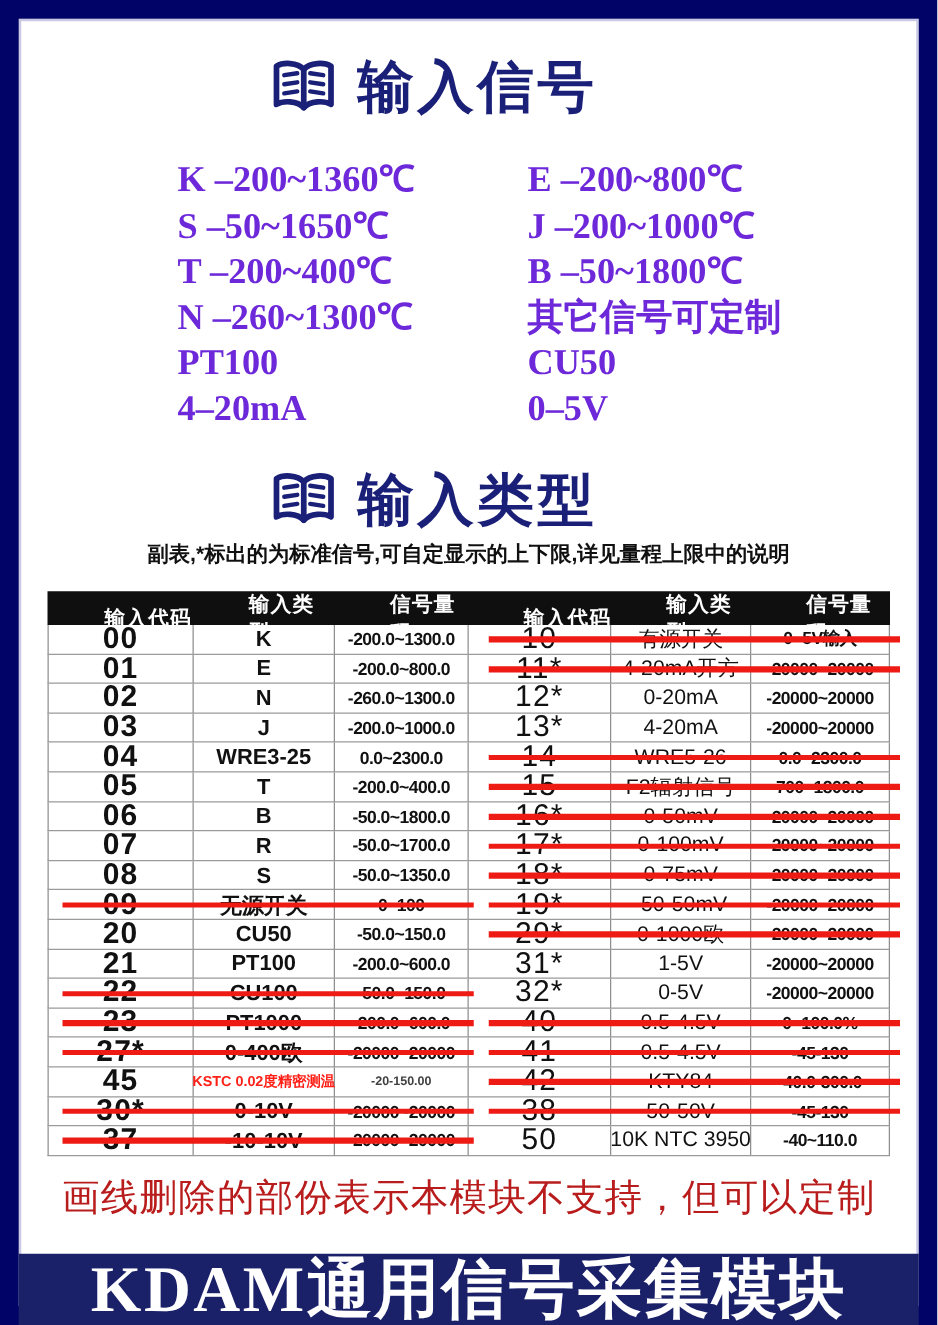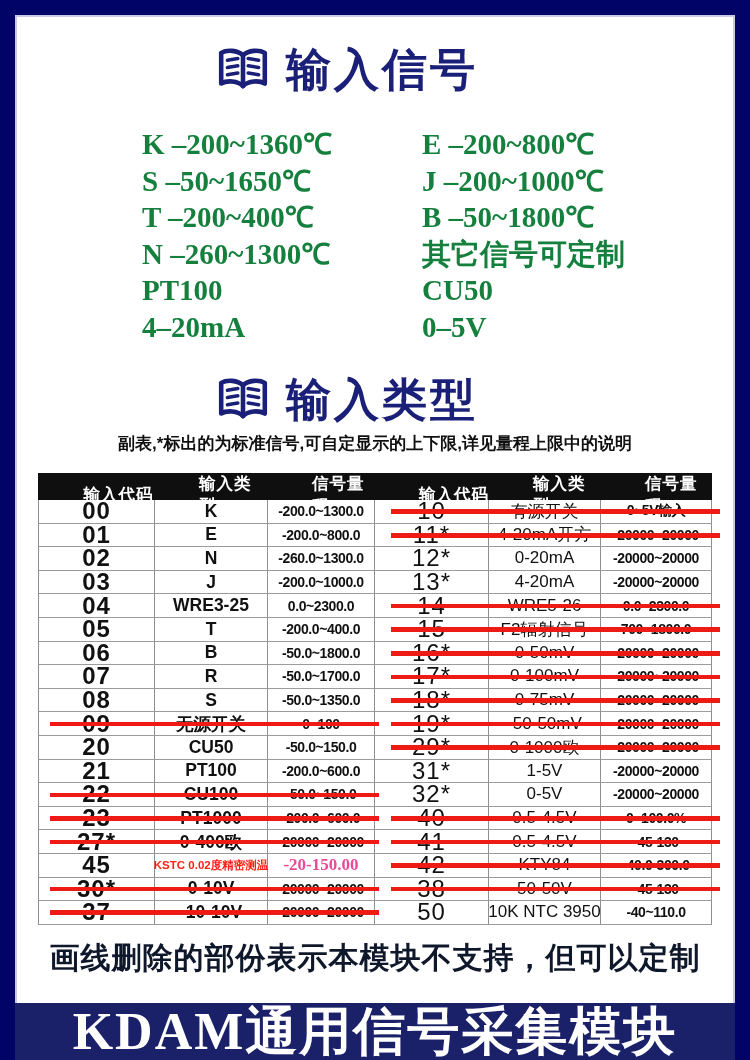--- a/index.html
+++ b/index.html
@@ -8,21 +8,21 @@
   .frame{position:absolute;inset:0;border:15px solid #020366;
          box-shadow:inset 0 0 0 2px #c9c9e6;pointer-events:none;z-index:10;}
   
   .sec-title{position:absolute;left:0;width:750px;display:flex;align-items:center;
              justify-content:center;gap:16px;padding-right:56px;box-sizing:border-box;}
   .sec-title h1{margin:0;font-size:45px;font-weight:900;color:#1a1f78;letter-spacing:3px;}
   .book{display:inline-flex;}
   
   .signals{position:absolute;top:126px;left:142px;width:570px;display:flex;}
   .signals ul{list-style:none;margin:0;padding:0;font-family:"Liberation Serif",serif;
-              font-weight:700;font-size:29px;line-height:36.5px;color:#15803d;}
+              font-weight:700;font-size:29px;line-height:36.5px;color:#6d28d9;}
   .signals ul.col-l{width:280px;}
   
   .subtitle{position:absolute;top:432px;left:0;width:750px;text-align:center;
             font-size:17px;font-weight:700;color:#101010;margin:0;}
   
   .tbl{position:absolute;top:473px;left:38px;width:674px;z-index:2;}
   .thead{display:grid;grid-template-columns:117px 113px 107px 114px 112px 111px;
          background:#0f0f0f;color:#fff;height:27px;}
   .thead .hc{display:flex;align-items:center;justify-content:center;
              font-size:16.5px;font-weight:700;letter-spacing:1px;padding-left:44px;}
@@ -33,27 +33,27 @@
   .cell{height:23.6px;display:flex;align-items:center;justify-content:center;
         border-right:1px solid #8f8f8f;border-bottom:1px solid #9b9b9b;
         box-sizing:border-box;color:#111;white-space:nowrap;overflow:visible;}
   .half-l .cell:first-child{border-left:1px solid #8f8f8f;}
   .c-code{font-size:24px;font-weight:700;letter-spacing:1px;}
   .c-type{font-size:17.5px;font-weight:700;}
   .c-range{font-size:14px;font-weight:700;letter-spacing:-0.4px;}
   .half-r .c-code{font-weight:400;}
   .half-r .c-type{font-weight:400;font-size:17px;}
   .special .c-type{color:#ff2017;font-size:11.5px;font-weight:700;}
-  .special .c-range{color:#ec4899;font-size:17px;font-weight:700;letter-spacing:0;font-family:Liberation Serif, serif;}
+  .special .c-range{color:#404040;font-size:10px;font-weight:700;letter-spacing:0;}
   .struck::after{content:"";position:absolute;left:12px;right:-4px;
                  top:calc(50% - 2.4px);height:4.6px;background:#ee1b15;z-index:3;}
   .half-r.struck::after{left:16px;right:-8px;}
   
   .note{position:absolute;top:938px;left:0;width:750px;text-align:center;margin:0;
-        color:#0f172a;font-size:30px;font-weight:700;letter-spacing:1px;}
+        color:#b91c1c;font-size:30px;font-weight:400;letter-spacing:1px;}
   .band{position:absolute;left:15px;right:15px;bottom:0;height:57px;background:#1b2168;
         display:flex;align-items:center;justify-content:center;z-index:11;}
   .band h2{margin:0;color:#ffffff;font-family:"Liberation Serif",serif;
            font-size:52px;font-weight:700;letter-spacing:2px;}
 </style>
 </head>
 <body>
 
 <div class="frame"></div>
 

